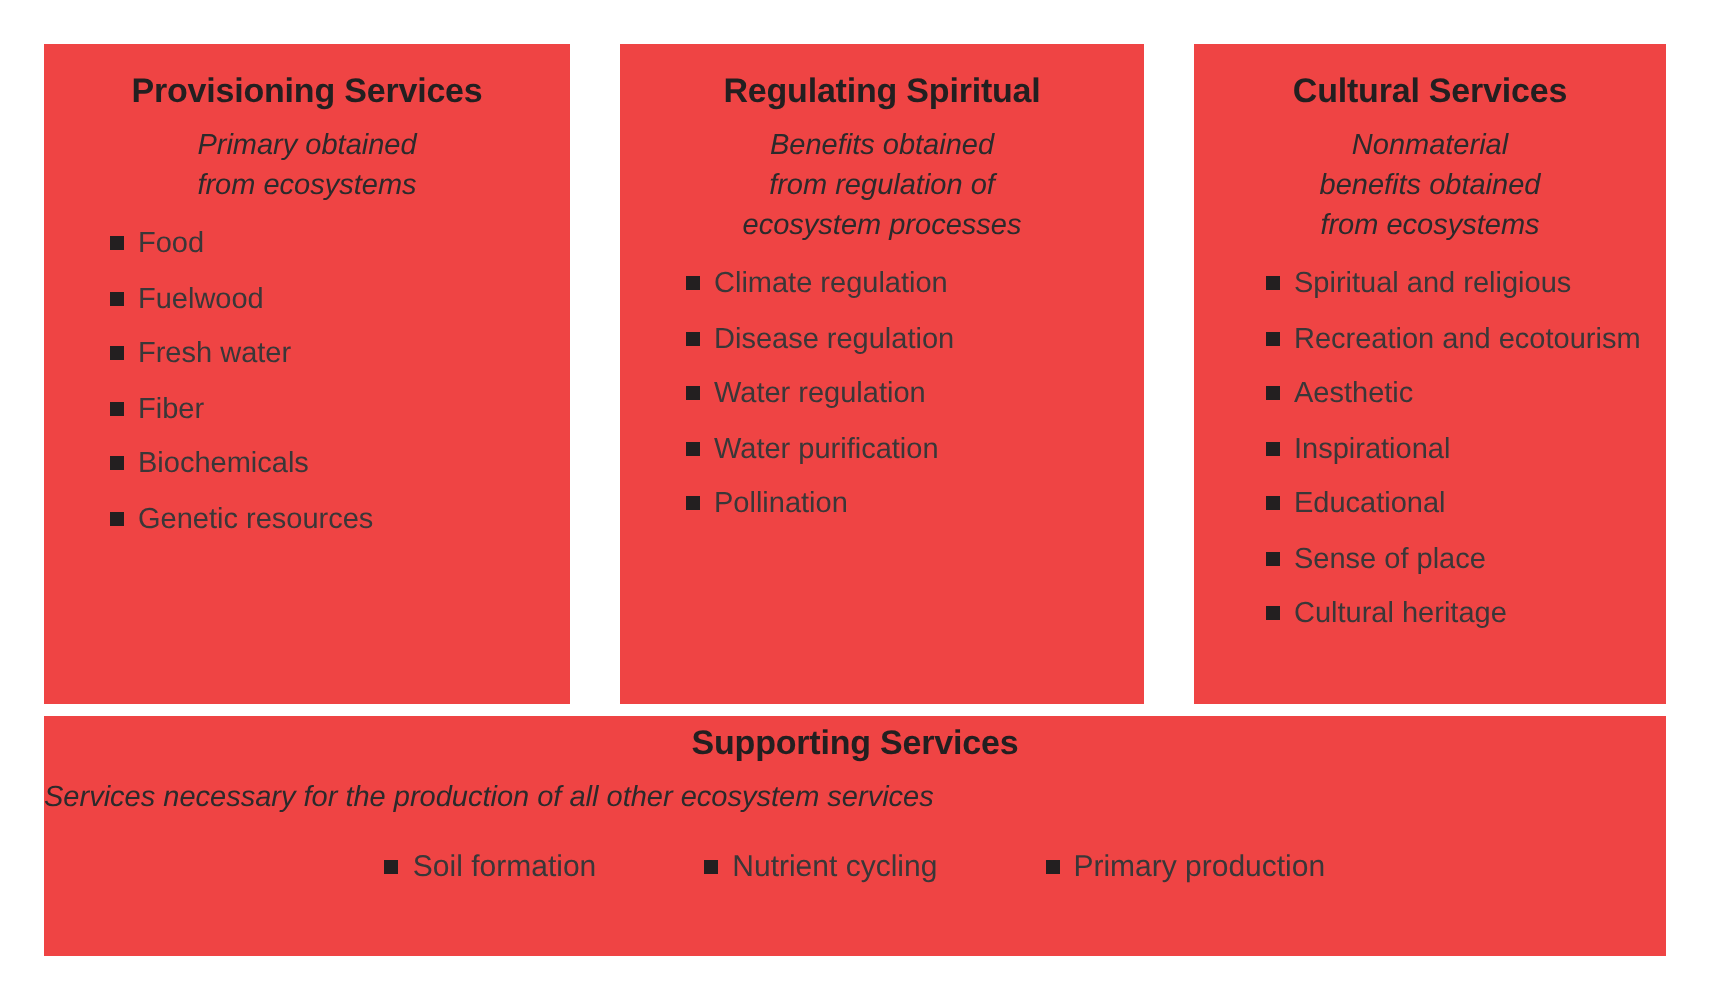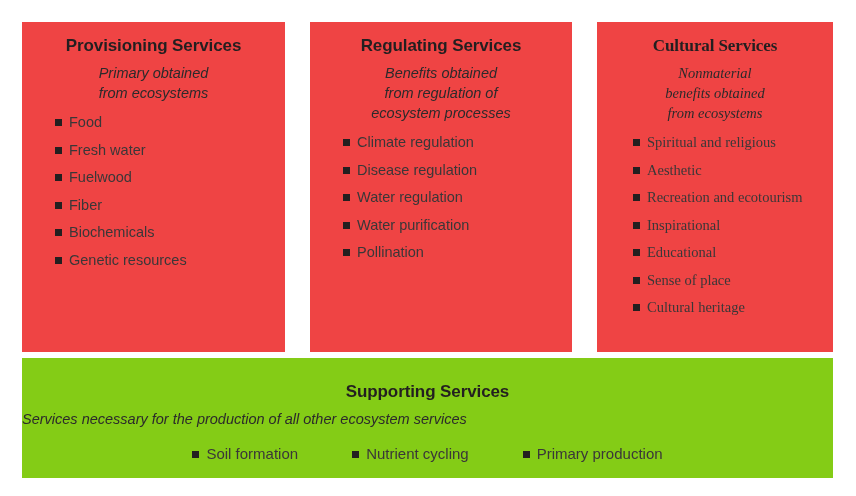--- a/index.html
+++ b/index.html
@@ -34,21 +34,21 @@
 
   .panel {
     background: #ef4444;
     box-sizing: border-box;
     height: 100%;
     padding-top: 14px;
   }
 
   .panel.col1 { width: 263px; }
   .panel.col2 { width: 262px; }
-  .panel.col3 { width: 236px; font-family: Liberation Serif, serif; }
+  .panel.col3 { width: 236px; }
 
   .panel-title {
     font-size: 17px;
     font-weight: bold;
     text-align: center;
     color: #231f20;
     letter-spacing: -0.1px;
     line-height: 1.2;
     margin: 0 0 7px 0;
   }
@@ -94,23 +94,23 @@
   .list-wrap-1 { padding-left: 33px; }
   .list-wrap-2 { padding-left: 33px; }
   .list-wrap-3 { padding-left: 36px; }
 
   .support-panel {
     position: absolute;
     left: 22px;
     top: 358px;
     width: 811px;
     height: 120px;
-    background: #84cc16;
+    background: #ef4444;
     box-sizing: border-box;
-    padding-top: 24px;
+    padding-top: 4px;
   }
 
   .support-title {
     font-size: 17px;
     font-weight: bold;
     text-align: center;
     color: #231f20;
     margin: 0 0 9px 0;
     letter-spacing: -0.1px;
   }
@@ -154,44 +154,44 @@
         <div>from ecosystems</div>
       </div>
       <div class="list-wrap-1">
         <ul class="bullet-list">
           <li>
             <span class="bullet"></span>
             <span>Food</span>
           </li>
           <li>
             <span class="bullet"></span>
+            <span>Fuelwood</span>
+          </li>
+          <li>
+            <span class="bullet"></span>
             <span>Fresh water</span>
           </li>
           <li>
             <span class="bullet"></span>
-            <span>Fuelwood</span>
-          </li>
-          <li>
-            <span class="bullet"></span>
             <span>Fiber</span>
           </li>
           <li>
             <span class="bullet"></span>
             <span>Biochemicals</span>
           </li>
           <li>
             <span class="bullet"></span>
             <span>Genetic resources</span>
           </li>
         </ul>
       </div>
     </div>
 
     <div class="panel col2">
-      <div class="panel-title">Regulating Services</div>
+      <div class="panel-title">Regulating Spiritual</div>
       <div class="panel-subtitle">
         <div>Benefits obtained</div>
         <div>from regulation of</div>
         <div>ecosystem processes</div>
       </div>
       <div class="list-wrap-2">
         <ul class="bullet-list">
           <li>
             <span class="bullet"></span>
             <span>Climate regulation</span>
@@ -224,25 +224,25 @@
         <div>from ecosystems</div>
       </div>
       <div class="list-wrap-3">
         <ul class="bullet-list">
           <li>
             <span class="bullet"></span>
             <span>Spiritual and religious</span>
           </li>
           <li>
             <span class="bullet"></span>
+            <span>Recreation and ecotourism</span>
+          </li>
+          <li>
+            <span class="bullet"></span>
             <span>Aesthetic</span>
-          </li>
-          <li>
-            <span class="bullet"></span>
-            <span>Recreation and ecotourism</span>
           </li>
           <li>
             <span class="bullet"></span>
             <span>Inspirational</span>
           </li>
           <li>
             <span class="bullet"></span>
             <span>Educational</span>
           </li>
           <li>

